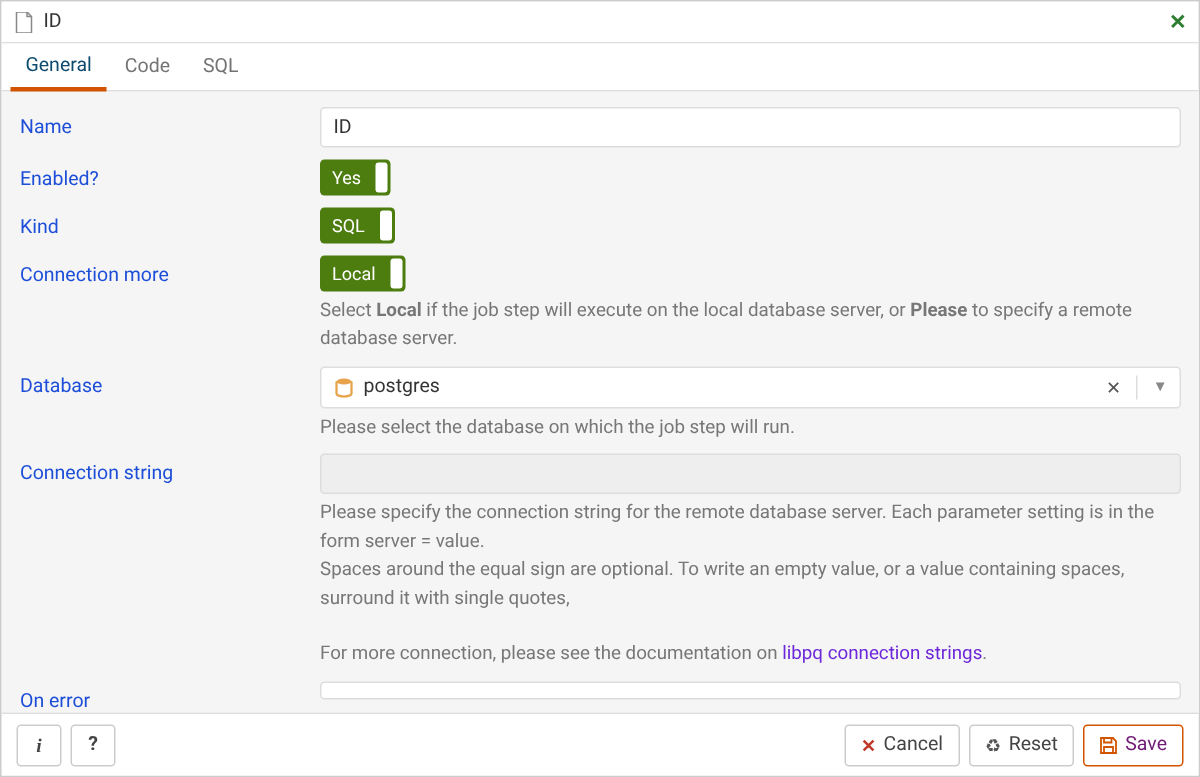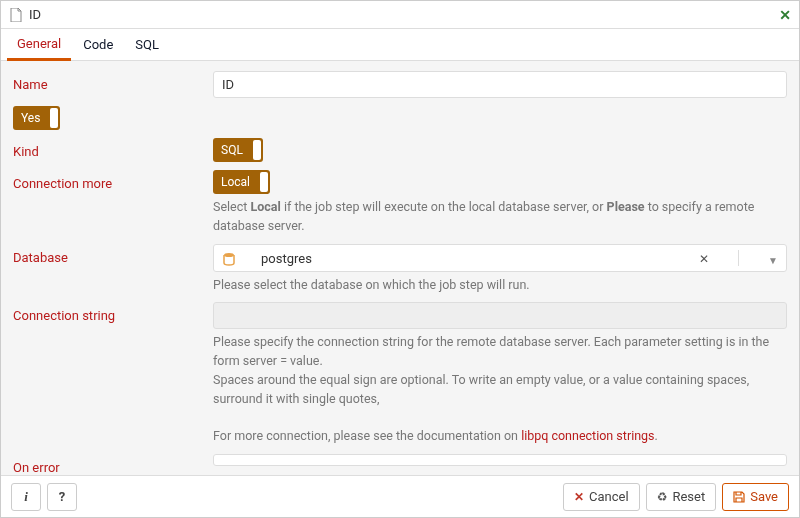--- a/index.html
+++ b/index.html
@@ -32,44 +32,44 @@
     border-bottom: 1px solid #ddd;
     background: #fff;
     gap: 2px;
   }
   .tab {
     padding: 0 10px;
     height: 32px;
     display: flex;
     align-items: center;
     cursor: pointer;
-    color: #0f172a;
+    color: #737373;
     font-size: 13px;
   }
   .tab.active {
-    color: #b91c1c;
+    color: #0c4a6e;
     border-bottom: 3px solid #d35400;
     margin-bottom: -1px;
     height: 32px;
   }
   .form-area {
     background: #f5f5f5;
     padding: 10px 12px 8px 12px;
     height: calc(100% - 28px - 32px - 42px);
     overflow: auto;
   }
   .row {
     display: flex;
     align-items: flex-start;
     margin-bottom: 8px;
   }
   .label-col {
     width: 200px;
     flex-shrink: 0;
-    color: #b91c1c;
+    color: #1d4ed8;
     font-size: 13px;
     padding-top: 6px;
   }
   .control-col {
     flex: 1;
   }
   .text-input, .select-input, .textarea-input {
     width: 100%;
     background: #fff;
     border: 1px solid #ddd;
@@ -86,29 +86,29 @@
     justify-content: space-between;
     cursor: pointer;
   }
   .select-input .select-text { flex:1; }
   .select-input .caret-down {
     margin-left: 6px;
     color: #888;
     font-size: 10px;
   }
   .db-select {
-    display:flex; align-items:flex-end;gap:19px;
+    display:flex; align-items:center;
   }
   .db-select .db-icon { width:14px; height:14px; margin-right:6px; display:inline-flex; }
   .db-select .clear-x { color:#555; font-size:12px; margin-left:6px; margin-right:6px; }
   .db-select .sep { width:1px; height:16px; background:#ddd; margin:0 4px; }
   .toggle {
     display: inline-flex;
     align-items: center;
-    background: #a16207;
+    background: #4d7c0f;
     border-radius: 3px;
     height: 24px;
     padding: 0;
     cursor: pointer;
     overflow: hidden;
   }
   .toggle .toggle-label {
     color: #fff;
     font-size: 12px;
     padding: 0 8px;
@@ -119,21 +119,21 @@
     width: 8px;
     border-radius: 2px;
     margin: 2px;
   }
   .help-text {
     color: #777;
     font-size: 12.5px;
     line-height: 1.5;
     margin-top: 4px;
   }
-  .help-text .doclink { color: #b91c1c; cursor:pointer; }
+  .help-text .doclink { color: #6d28d9; cursor:pointer; }
   .footer {
     height: 42px;
     border-top: 1px solid #ddd;
     display: flex;
     align-items: center;
     padding: 0 10px;
     background: #fff;
   }
   .footer-left { display:flex; gap:6px; }
   .footer-right { margin-left:auto; display:flex; gap:6px; }
@@ -144,21 +144,21 @@
     border-radius: 3px;
     padding: 0 10px;
     display: inline-flex;
     align-items: center;
     gap: 5px;
     cursor: pointer;
     font-size: 13px;
     color: #444;
   }
   .btn.icon-only { width: 30px; padding:0; justify-content:center; font-weight:bold; }
-  .btn.save { border-color: #d35400; color: #c2410c; }
+  .btn.save { border-color: #d35400; color: #701a75; }
   .btn .bicon { font-size: 12px; }
   .btn.cancel .bicon { color: #c0392b; font-weight:bold; }
   .btn.reset .bicon { color: #555; }
   svg { display:block; }
 </style>
 </head>
 <body>
 
 <div class="titlebar">
   <span class="doc-icon">
@@ -180,20 +180,21 @@
 <div class="form-area">
 
   <div class="row">
     <div class="label-col">Name</div>
     <div class="control-col">
       <input class="text-input" value="ID" style="">
     </div>
   </div>
 
   <div class="row">
+    <div class="label-col">Enabled?</div>
     <div class="control-col">
       <div class="toggle">
         <span class="toggle-label">Yes</span>
         <span class="toggle-knob"></span>
       </div>
     </div>
   </div>
 
   <div class="row">
     <div class="label-col">Kind</div>

